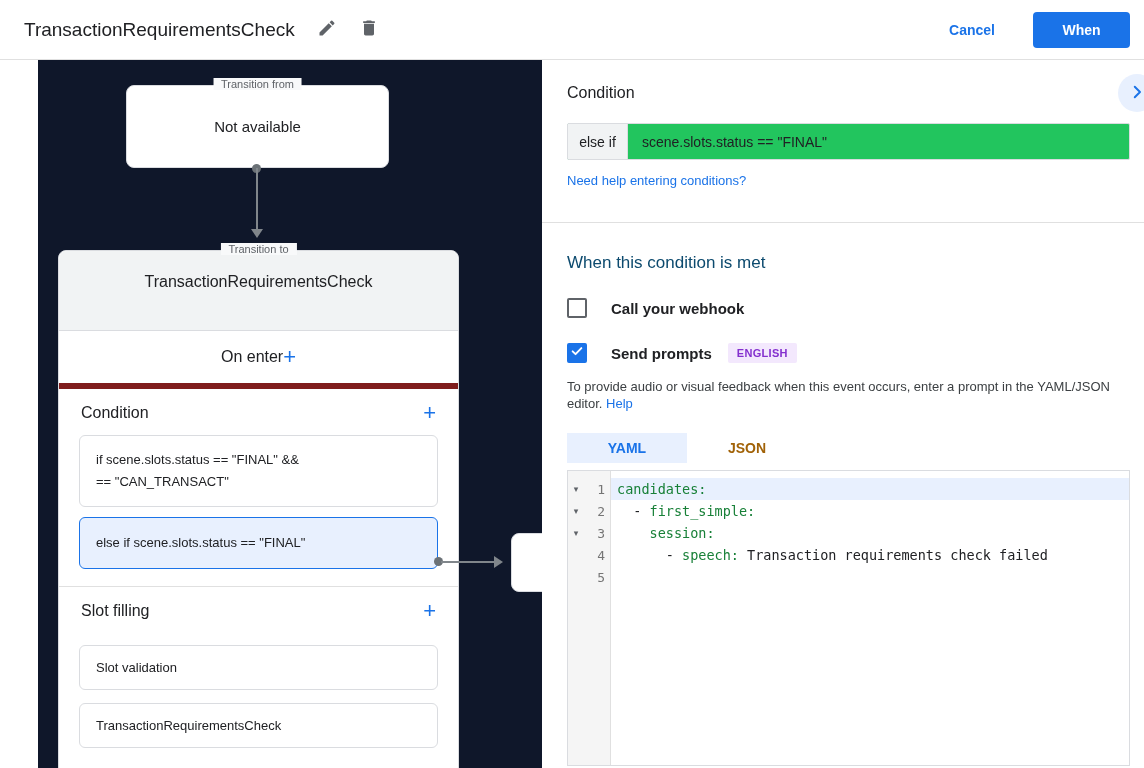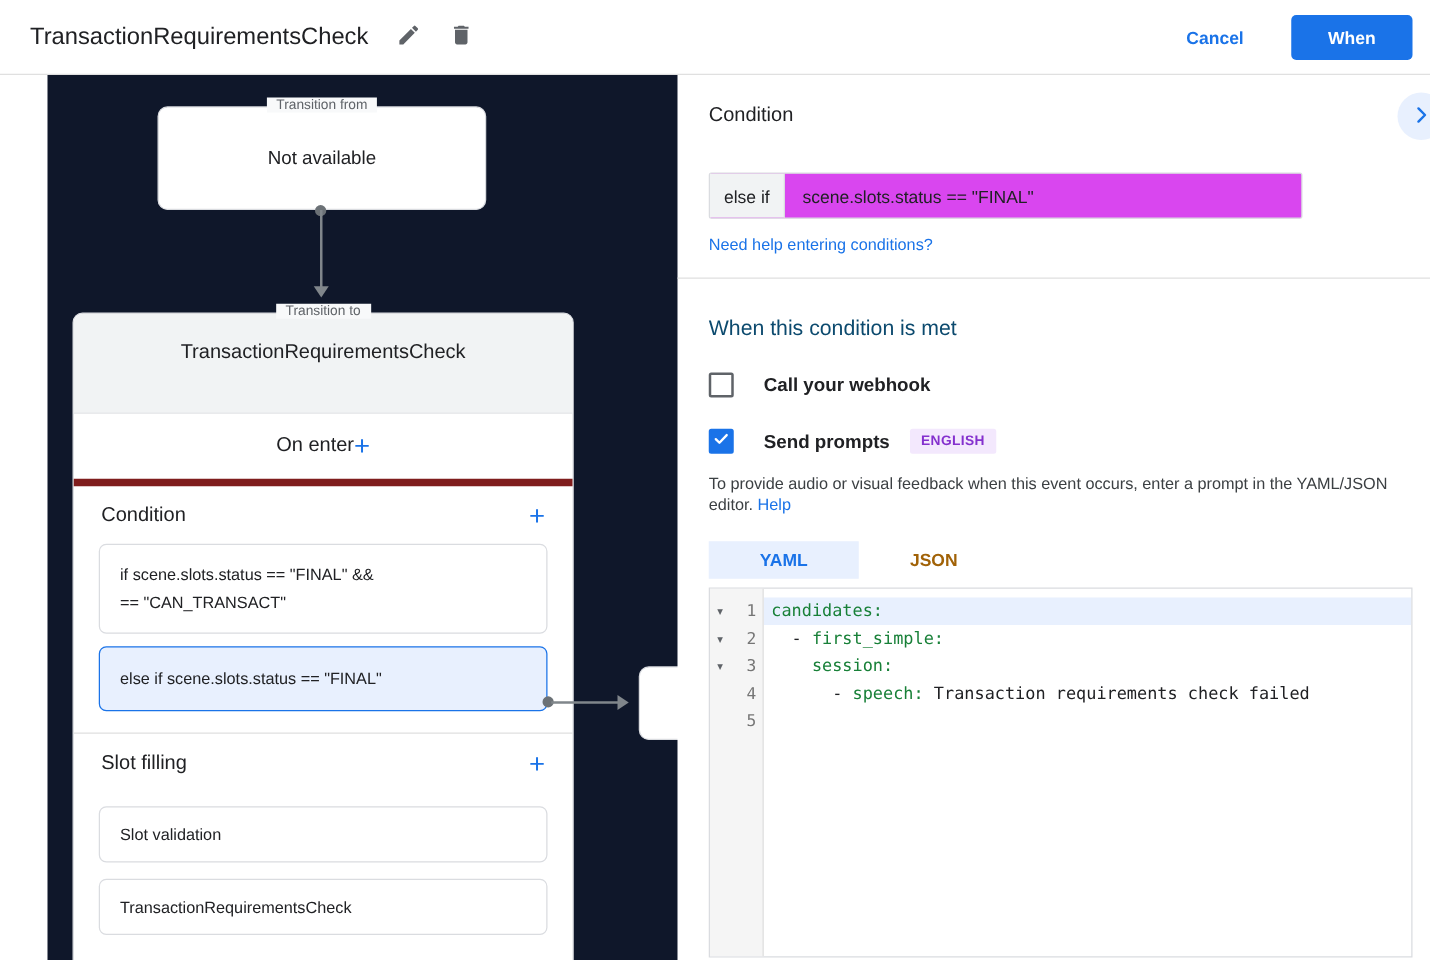--- a/index.html
+++ b/index.html
@@ -61,22 +61,22 @@
   .hdot  { position:absolute; left:396px; top:497px; width:9px; height:9px; border-radius:50%; background:#6b7176; }
   .harrow{ position:absolute; left:456px; top:496px; width:0; height:0;
            border-top:6px solid transparent; border-bottom:6px solid transparent; border-left:9px solid #80868b; }
 
   
   .right-panel { position:absolute; left:542px; top:60px; width:602px; height:708px; background:#fff; }
   .cond-section { position:relative; padding:24px 14px 0 25px; height:162px; }
   .panel-heading { font-size:16px; color:#202124; }
   .chevron-btn { position:absolute; right:-12px; top:14px; width:38px; height:38px; border-radius:50%;
                  background:#e8f0fe; border:none; cursor:pointer; display:flex; align-items:center; justify-content:center; }
-  .cond-input-group { display:flex; margin-top:36px; height:37px; border:1px solid #dadce0; border-radius:2px;
-                      width:475px; background:#d946ef; }
+  .cond-input-group { display:flex; margin-top:21px; height:37px; border:1px solid #dadce0; border-radius:2px;
+                      width:563px; background:#22c55e; }
   .cond-prefix { width:60px; background:#f1f3f4; border-right:1px solid #dadce0; display:flex;
                  align-items:center; justify-content:center; font-size:14px; color:#202124; }
   .cond-value { flex:1; border:none; outline:none; padding:0 14px; font-size:14px; color:#202124;
                 font-family:"Liberation Sans",sans-serif; background:transparent; }
   .help-link { display:inline-block; margin-top:13px; font-size:13px; color:#1a73e8; text-decoration:none; cursor:pointer; }
   .h-divider { border-bottom:1px solid #e0e0e0; width:602px; }
 
   .met-section { padding:30px 14px 0 25px; }
   .met-heading { font-size:17px; color:#0c4a6e; }
   .check-row { display:flex; align-items:center; margin-top:25px; }

